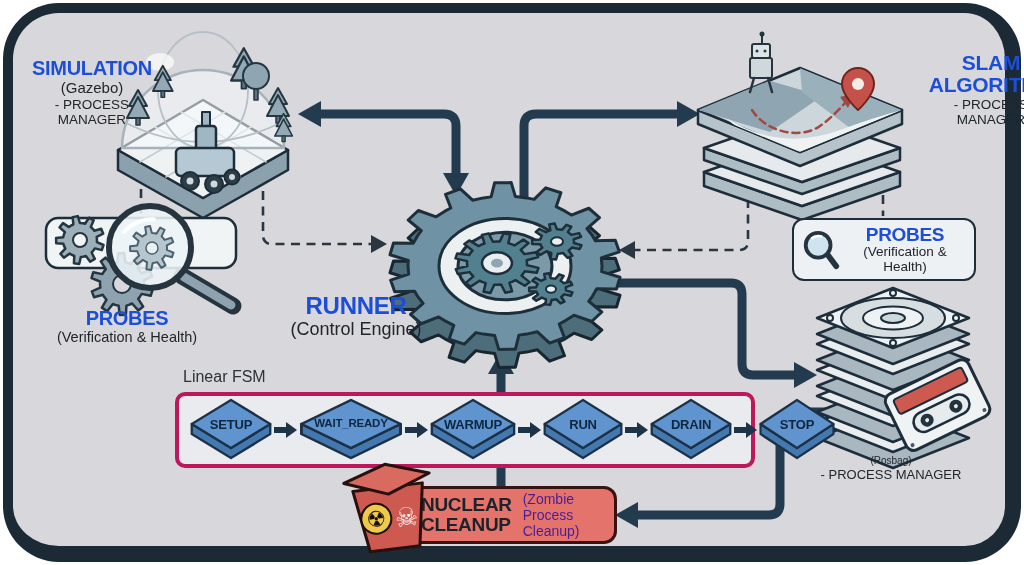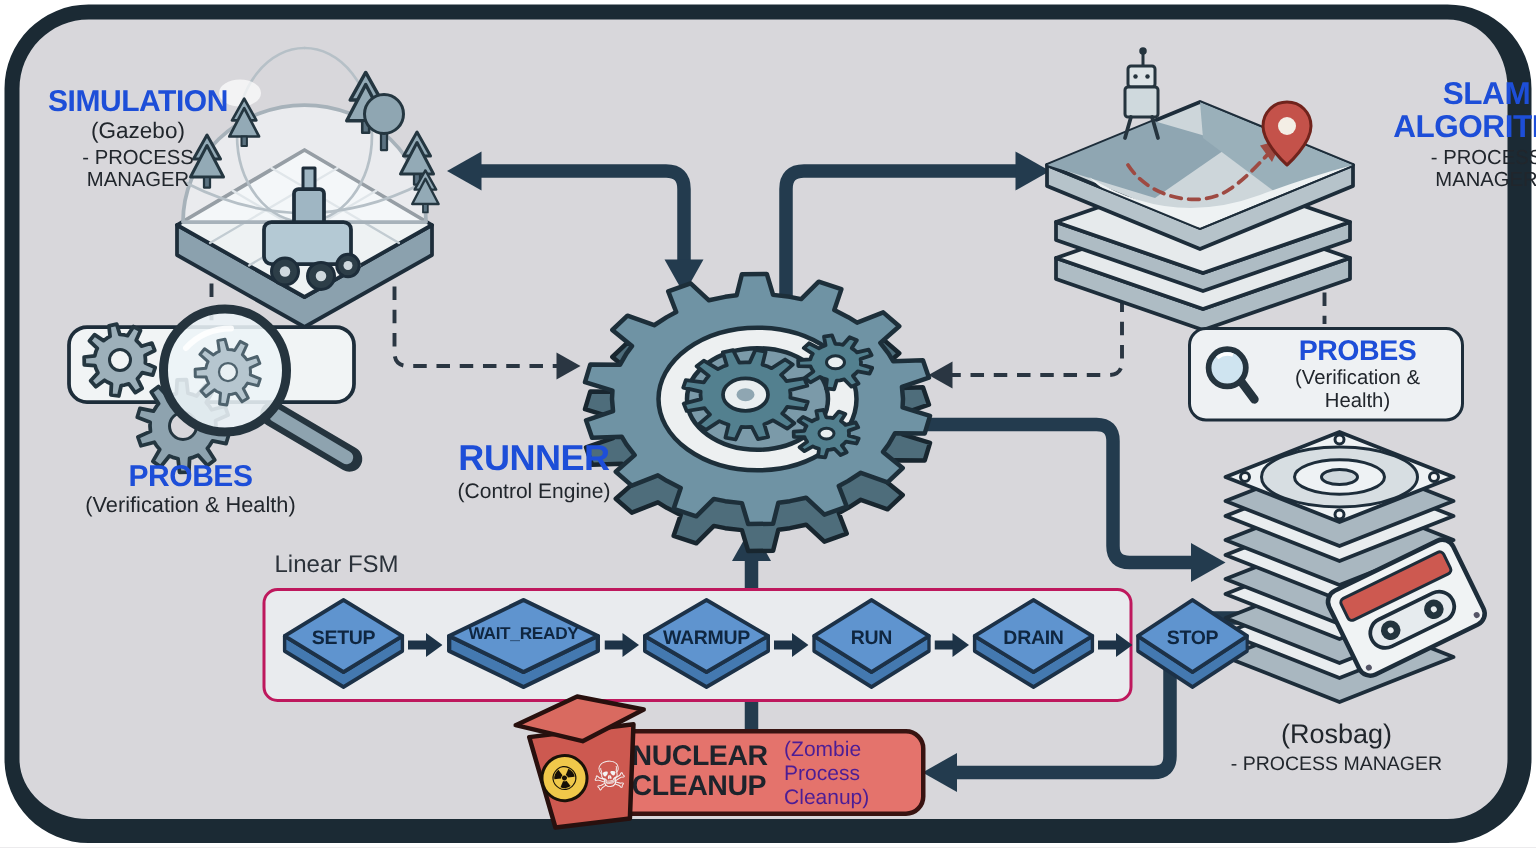--- a/index.html
+++ b/index.html
@@ -22,42 +22,42 @@
   .sim-label .t { font-size:20px; }
   .sim-label .s { font-size:15px; }
   .sim-label .r { font-size:13.5px; width:104px; line-height:1.15; }
 
   .slam-label  { left:892px; top:52px;  width:126px;margin-left:36px; }
   .slam-label .t { font-size:21px; }
   .slam-label .r { font-size:13.5px; width:100px; line-height:1.15; }
 
   .runner-label { left:270px; top:294px; width:172px; }
   .runner-label .t { font-size:24px; }
-  .runner-label .s { font-size:14px; }
+  .runner-label .s { font-size:18px; }
 
   .probesL-label { left:38px; top:308px; width:178px; }
   .probesL-label .t { font-size:20px; }
   .probesL-label .s { font-size:14.5px; }
 
   .recording-label { left:806px; top:455px; width:170px; }
   .recording-label .t { font-size:21px; }
-  .recording-label .s { font-size:18px;margin-top:24px; }
+  .recording-label .s { font-size:10px; }
   .recording-label .r { font-size:13px; }
 
   .probes-box { position:absolute; z-index:2; left:792px; top:218px; width:184px; height:63px;
                 background:var(--panel,#eef1f3); border:2.5px solid var(--ink,#1d2d3a); border-radius:12px;
                 display:flex; align-items:center; padding:3px 6px 3px 6px; }
   .probes-box .txt { flex:1; text-align:center; }
   .probes-box .t { font-size:19px; }
   .probes-box .s { font-size:13.5px; }
 
   .fsm-caption { position:absolute; z-index:2; left:183px; top:368px; font-size:16px; color:#2b323a; }
 
   .fsm-panel { position:absolute; z-index:2; left:175px; top:392px; width:580px; height:76px;
-               background:var(--fsm-panel,#e9ebee); border:2px solid #be185d; border-radius:10px;
+               background:var(--fsm-panel,#e9ebee); border:4px solid #be185d; border-radius:10px;
                display:flex; align-items:center; justify-content:space-between; padding:0 10px; }
   .state { position:relative; height:64px; flex:0 0 auto; }
   .state svg { width:100%; height:100%; display:block; }
   .state span { position:absolute; left:0; right:0; top:19px; text-align:center;
                 font-weight:bold; font-size:13px; color:#0f2640; letter-spacing:-0.2px; }
   .state span.small { font-size:11.5px; }
   .fsm-arrow { flex:0 0 auto; width:23px; height:18px; margin:0 1px; }
 
   .cleanup-box { position:absolute; z-index:2; left:388px; top:486px; width:229px; height:58px;
                  background:var(--danger-red,#e4736c); border:3px solid #381311; border-radius:13px;

